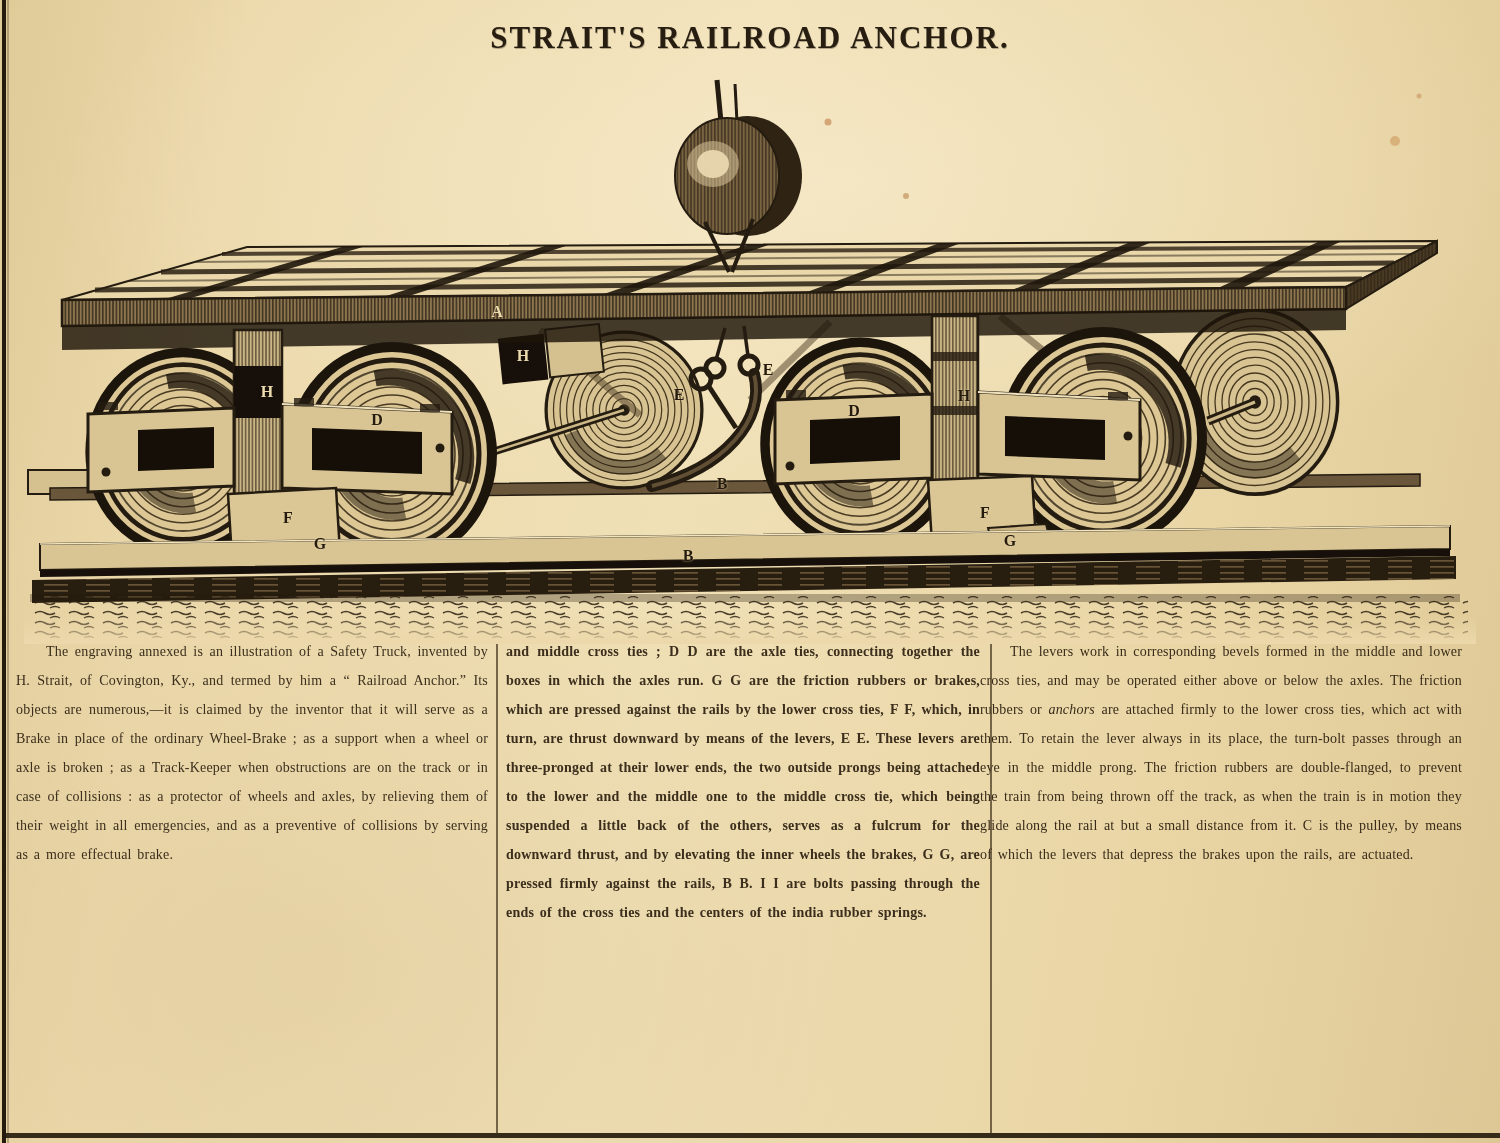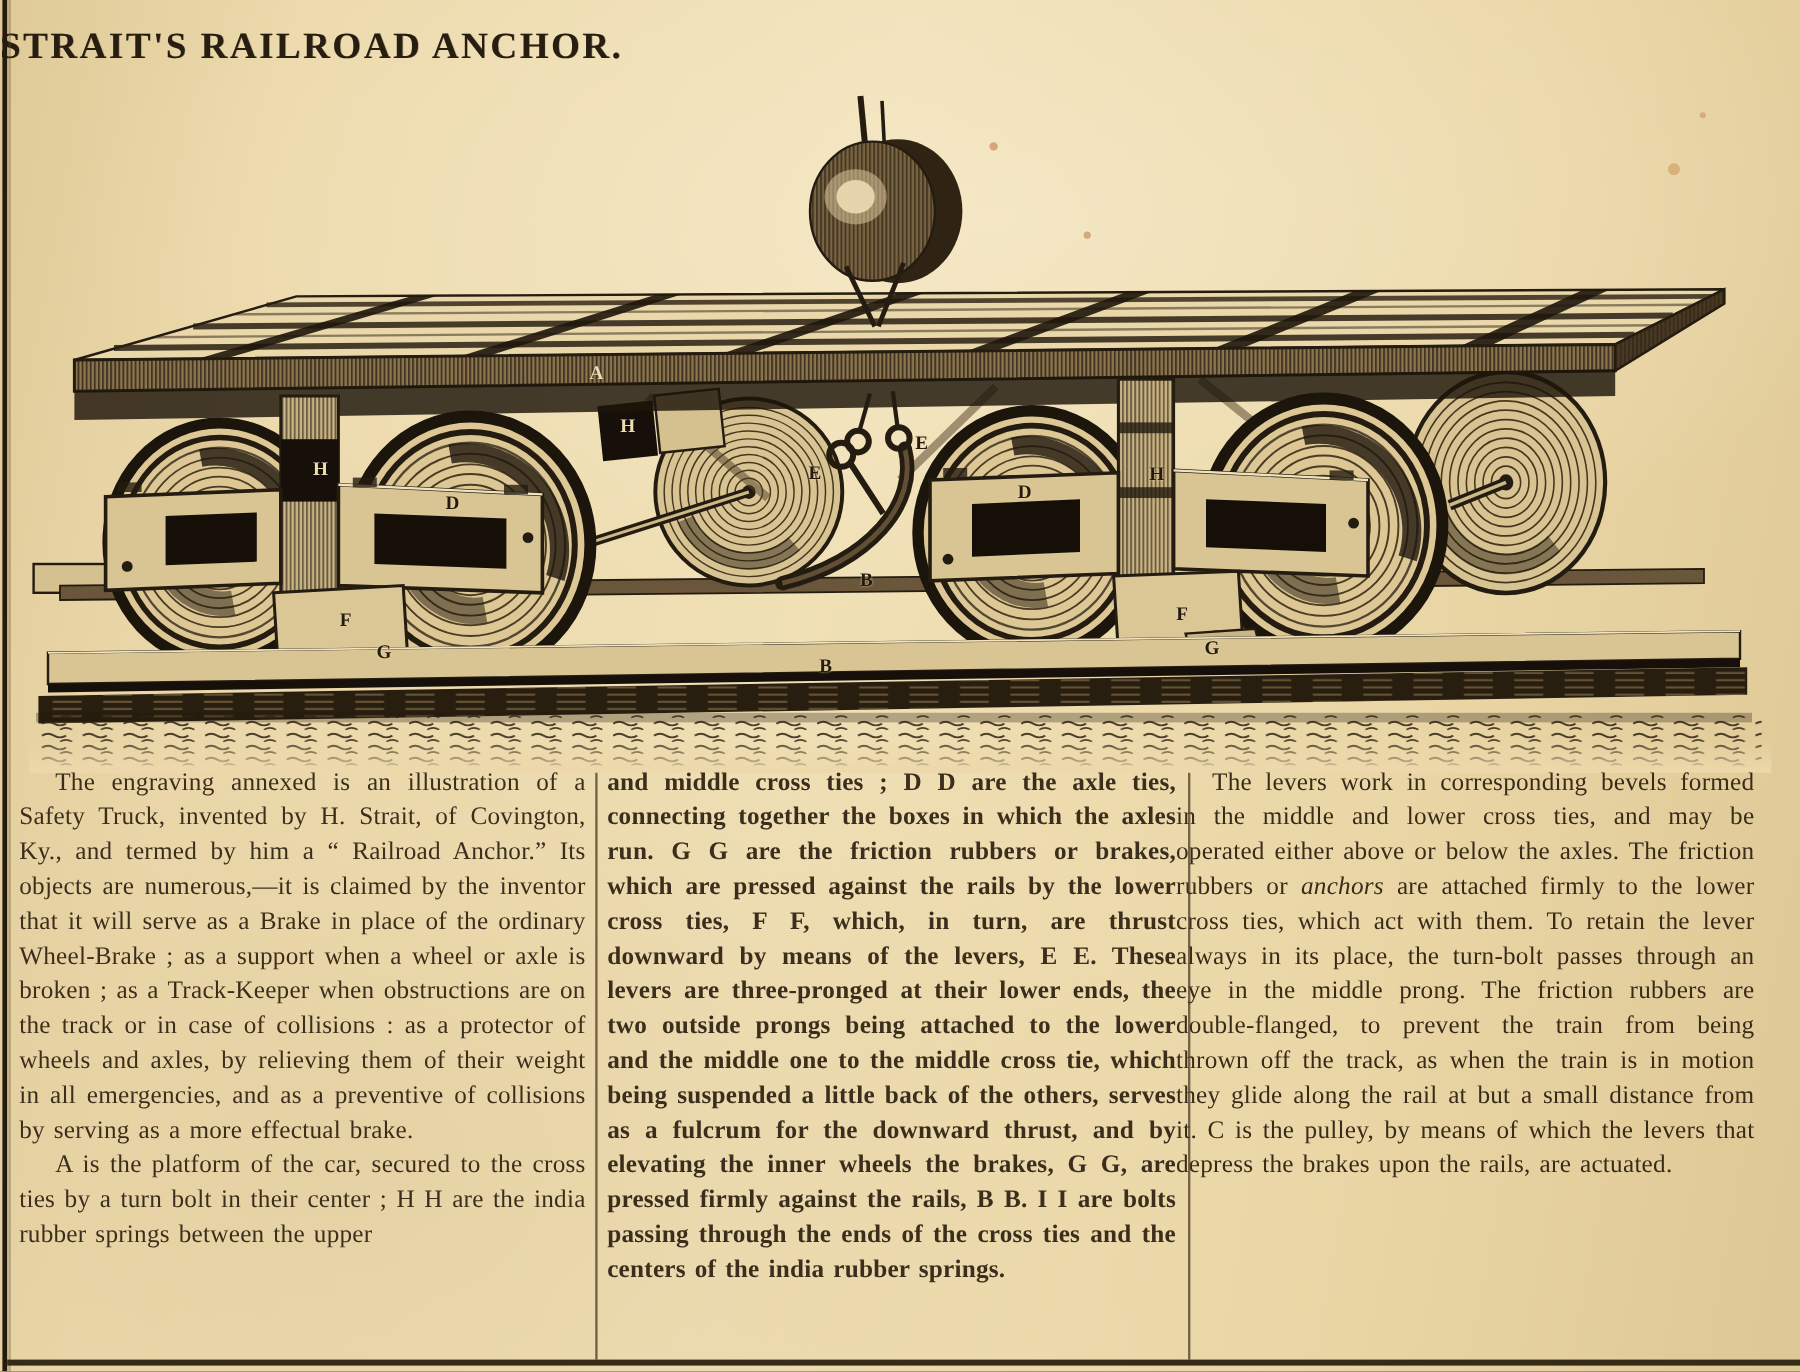--- a/index.html
+++ b/index.html
@@ -9,33 +9,33 @@
       radial-gradient(1100px 480px at 55% 16%, rgba(249,238,210,.55), rgba(249,238,210,0) 70%),
       radial-gradient(900px 600px at 20% 85%, rgba(219,198,150,.45), rgba(219,198,150,0) 75%),
       linear-gradient(100deg,#dfca98,#ecd9ab 15%,#f0e0b6 45%,#e9d5a4 78%,#ddc795);
     font-family:"Liberation Serif", serif; color:#3a2d1b;
   }
   .edge-left{position:absolute;left:2px;top:0;width:4px;height:100%;background:#241b0e;}
   .edge-left-soft{position:absolute;left:7px;top:0;width:2px;height:100%;background:rgba(92,74,46,.35);}
   .edge-bottom{position:absolute;left:6px;right:0;top:1133px;height:5px;background:#362a18;}
   .title{
     position:absolute; top:20px; left:0; width:100%; margin:0;
-    font-size:31px; font-weight:700; letter-spacing:2px;
+    text-align:center; font-size:31px; font-weight:700; letter-spacing:2px;
     color:#271e11; text-shadow:.6px .6px 0 rgba(39,30,17,.3);
   }
   .engraving{position:absolute;left:0;top:0;}
   .labels{position:absolute;left:0;top:0;width:1500px;height:640px;}
   .elabel{
     position:absolute; transform:translate(-50%,-50%);
     font:600 16px "Liberation Serif",serif; color:#241b0e;
     text-shadow:0 0 2px rgba(238,219,173,.9); line-height:1;
   }
   .elabel.light{color:#ecdcb0;text-shadow:0 0 1px rgba(20,14,7,.8);font-weight:700;}
   .columns{position:absolute; left:16px; top:637px; width:1468px; display:flex;}
-  .column{width:472px; text-align:justify; font-size:21px; line-height:29px;
+  .column{width:472px; text-align:justify; font-size:14px; line-height:29px;
           word-spacing:2px; letter-spacing:.2px; color:#3b2e1c;}
   .column.col2{width:474px; margin-left:18px;font-weight:bold;}
   .column.col3{width:482px; color:#382b19;}
   .column p{margin:0;}
   .column p.ind{text-indent:30px;}
   .rule{position:absolute; top:644px; height:489px; width:2px; background:rgba(77,61,38,.75);}
   .rule-1{left:496px;}
   .rule-2{left:990px;}
 </style>
 </head>
@@ -240,21 +240,20 @@
       <span class="elabel" style="left: 320px; top: 544px;">G</span>
       <span class="elabel" style="left: 854px; top: 411px;">D</span>
       <span class="elabel" style="left: 964px; top: 396px;">H</span>
       <span class="elabel" style="left: 985px; top: 513px;">F</span>
       <span class="elabel" style="left: 1010px; top: 541px;">G</span>
     </div>
 
   <div class="columns">
       <div class="column col1">
         <p class="ind">The engraving annexed is an illustration of a Safety Truck, invented by H. Strait, of Covington, Ky., and termed by him a “ Railroad Anchor.”  Its objects are numerous,—it is claimed by the inventor that it will serve as a Brake in place of the ordinary Wheel-Brake ; as a support when a wheel or axle is broken ; as a Track-Keeper when obstructions are on the track or in case of collisions : as a protector of wheels and axles, by relieving them of their weight in all emergencies, and as a preventive of collisions by serving as a more effectual brake.</p>
-        <p class="ind">A is the platform of the car, secured to the cross ties by a turn bolt in their center ; H H are the india rubber springs between the upper</p>
       </div>
       <div class="column col2">
         <p>and middle cross ties ; D D are the axle ties, connecting together the boxes in which the axles run.  G G are the friction rubbers or brakes, which are pressed against the rails by the lower cross ties, F F, which, in turn, are thrust downward by means of the levers, E E.  These levers are three-pronged at their lower ends, the two outside prongs being attached to the lower and the middle one to the middle cross tie, which being suspended a little back of the others, serves as a fulcrum for the downward thrust, and by elevating the inner wheels the brakes, G G, are pressed firmly against the rails, B B.  I I are bolts passing through the ends of the cross ties and the centers of the india rubber springs.</p>
       </div>
       <div class="column col3">
         <p class="ind">The levers work in corresponding bevels formed in the middle and lower cross ties, and may be operated either above or below the axles.  The friction rubbers or <i>anchors</i> are attached firmly to the lower cross ties, which act with them.  To retain the lever always in its place, the turn-bolt passes through an eye in the middle prong.  The friction rubbers are double-flanged, to prevent the train from being thrown off the track, as when the train is in motion they glide along the rail at but a small distance from it.  C is the pulley, by means of which the levers that depress the brakes upon the rails, are actuated.</p>
       </div>
     </div>
 
   <div class="rule rule-1"></div>

